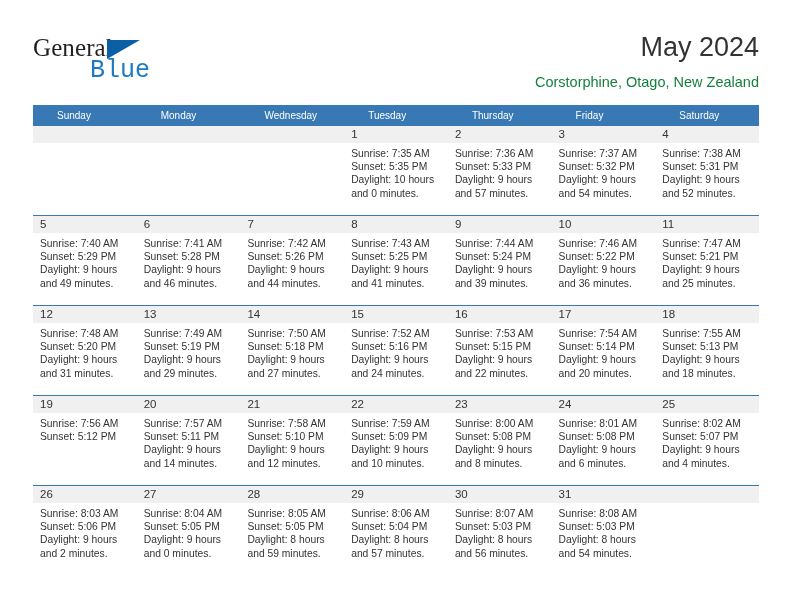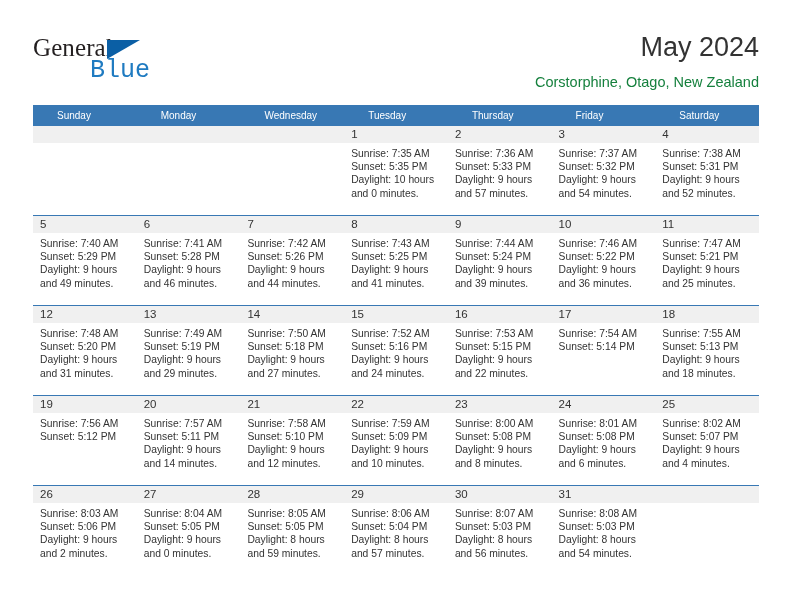--- a/index.html
+++ b/index.html
@@ -310,20 +310,21 @@
           <div>Sunrise: 7:53 AM</div>
           <div>Sunset: 5:15 PM</div>
           <div class="daylight">Daylight: 9 hours and 22 minutes.</div>
         </div>
       </div>
       <div class="cell">
         <div class="datenum">17</div>
         <div class="info">
           <div>Sunrise: 7:54 AM</div>
           <div>Sunset: 5:14 PM</div>
+          <div class="daylight">Daylight: 9 hours and 20 minutes.</div>
         </div>
       </div>
       <div class="cell">
         <div class="datenum">18</div>
         <div class="info">
           <div>Sunrise: 7:55 AM</div>
           <div>Sunset: 5:13 PM</div>
           <div class="daylight">Daylight: 9 hours and 18 minutes.</div>
         </div>
       </div>

